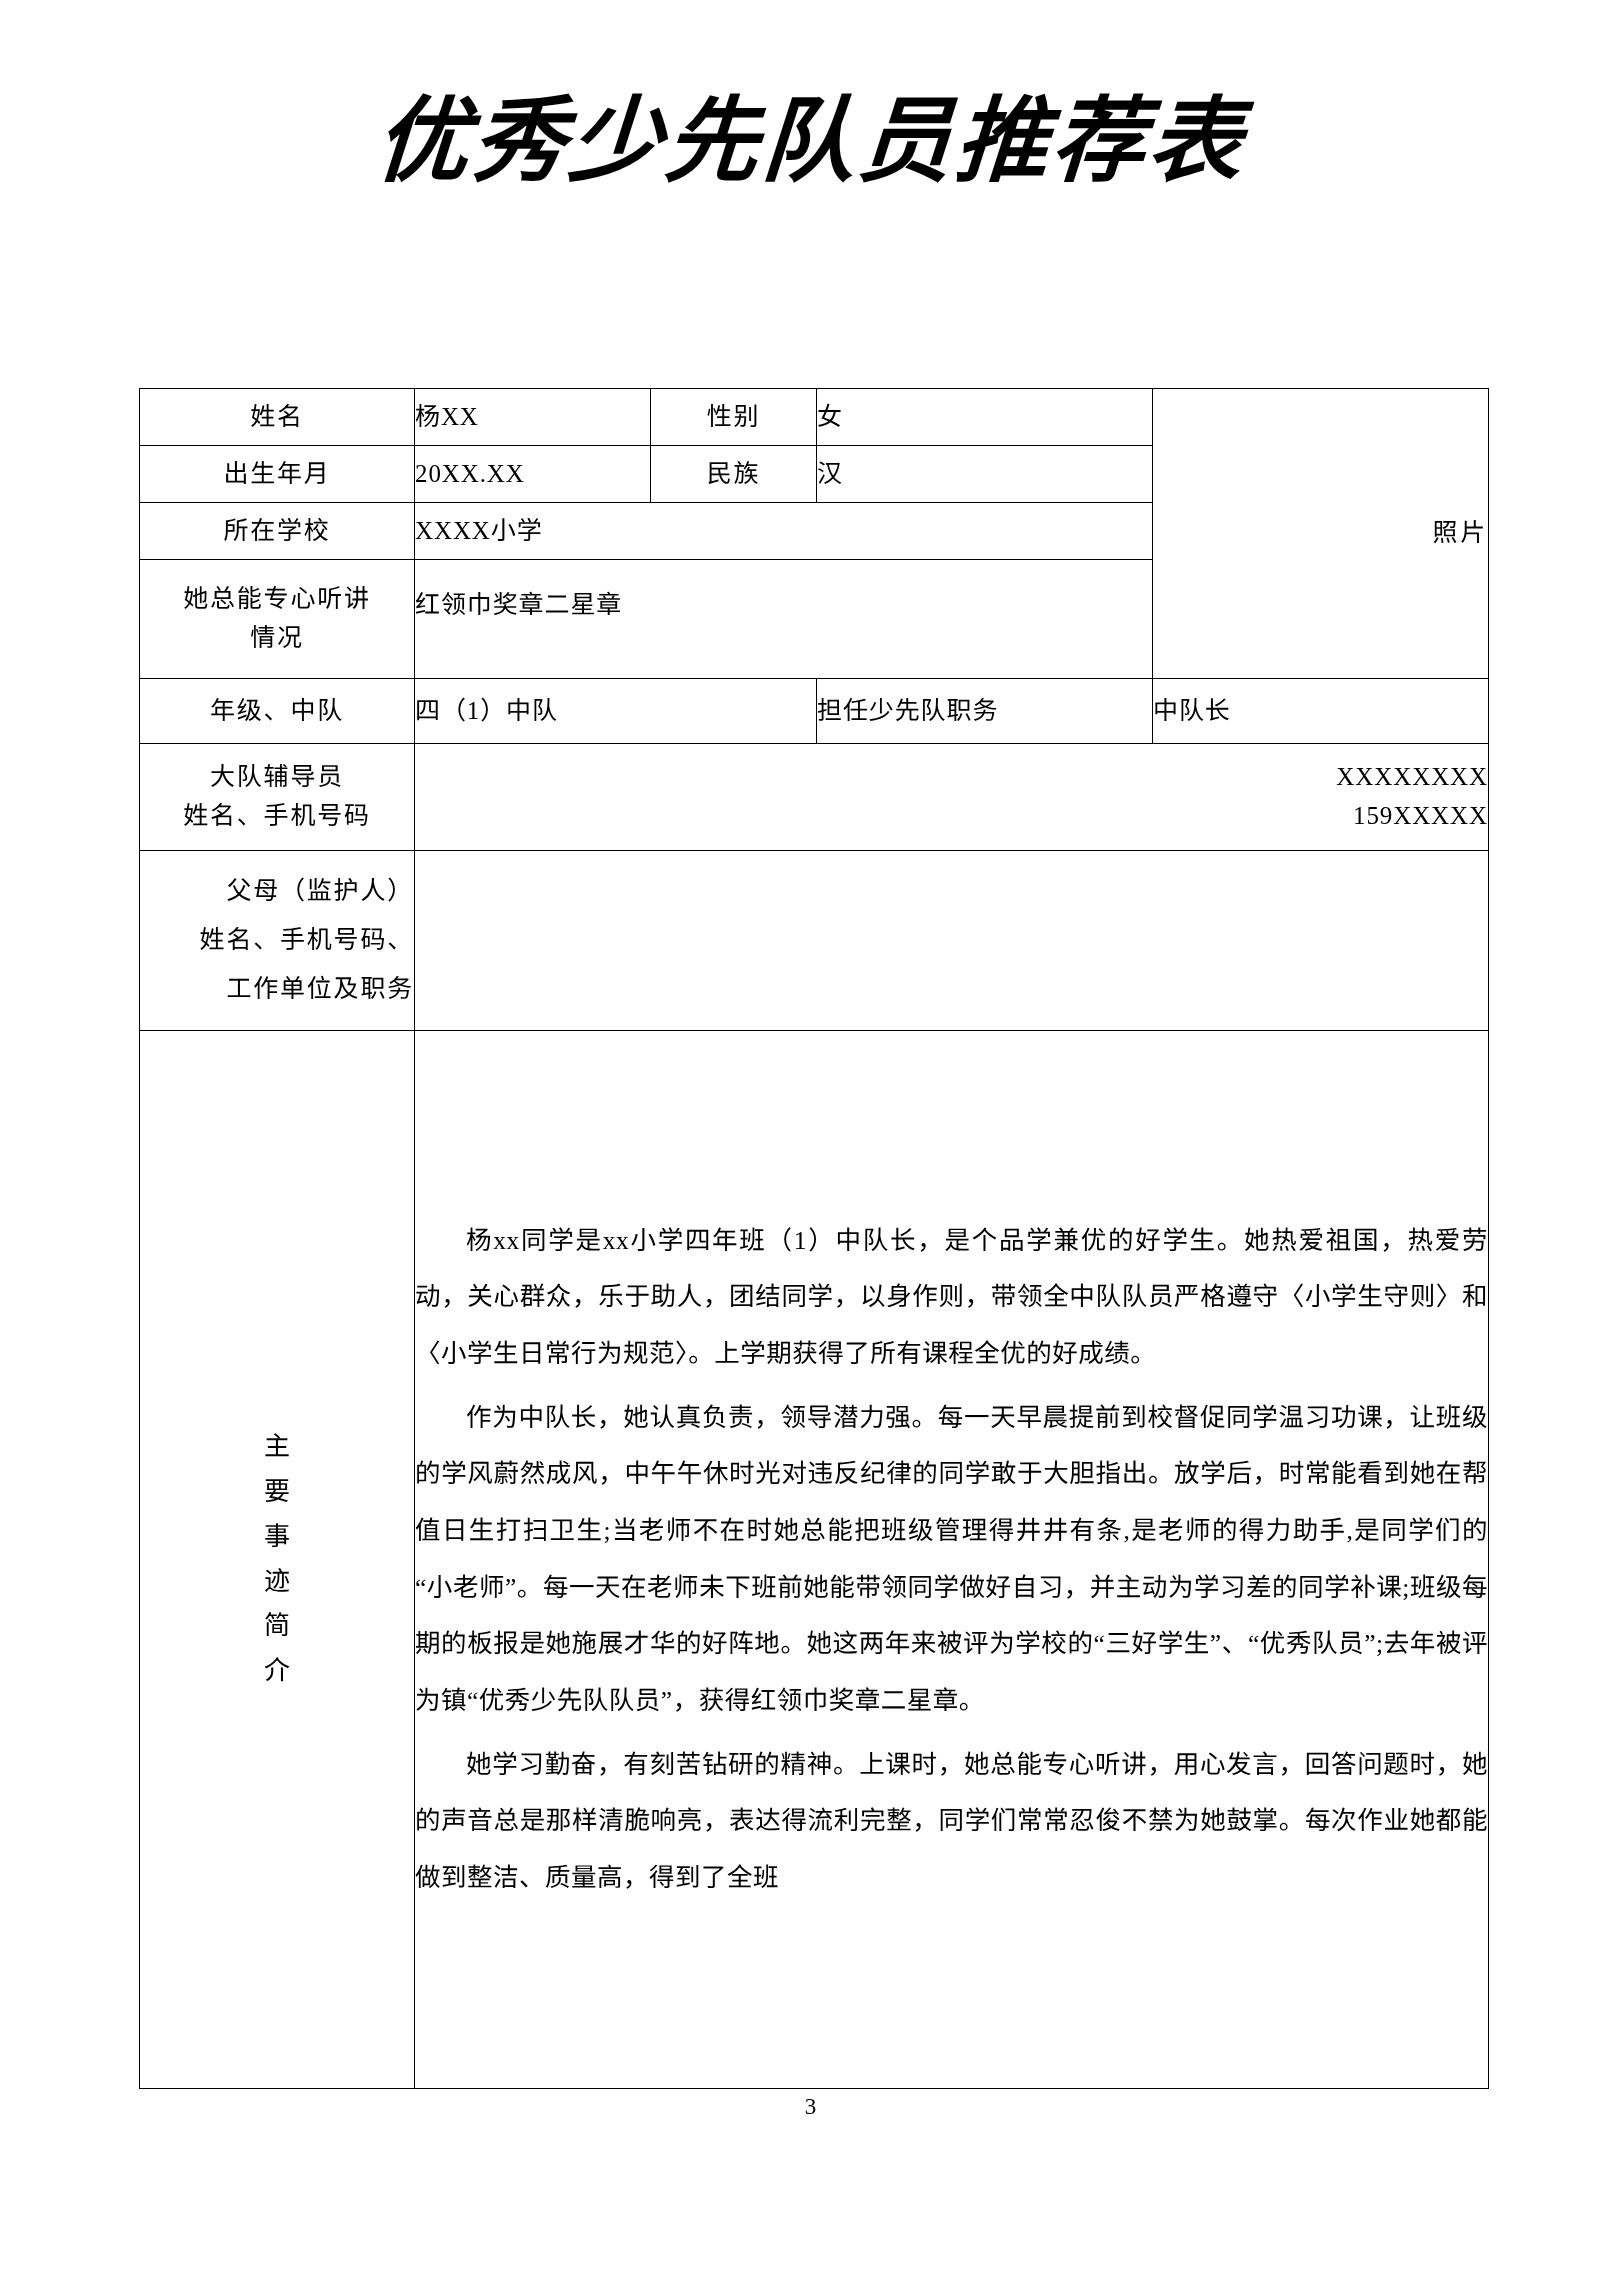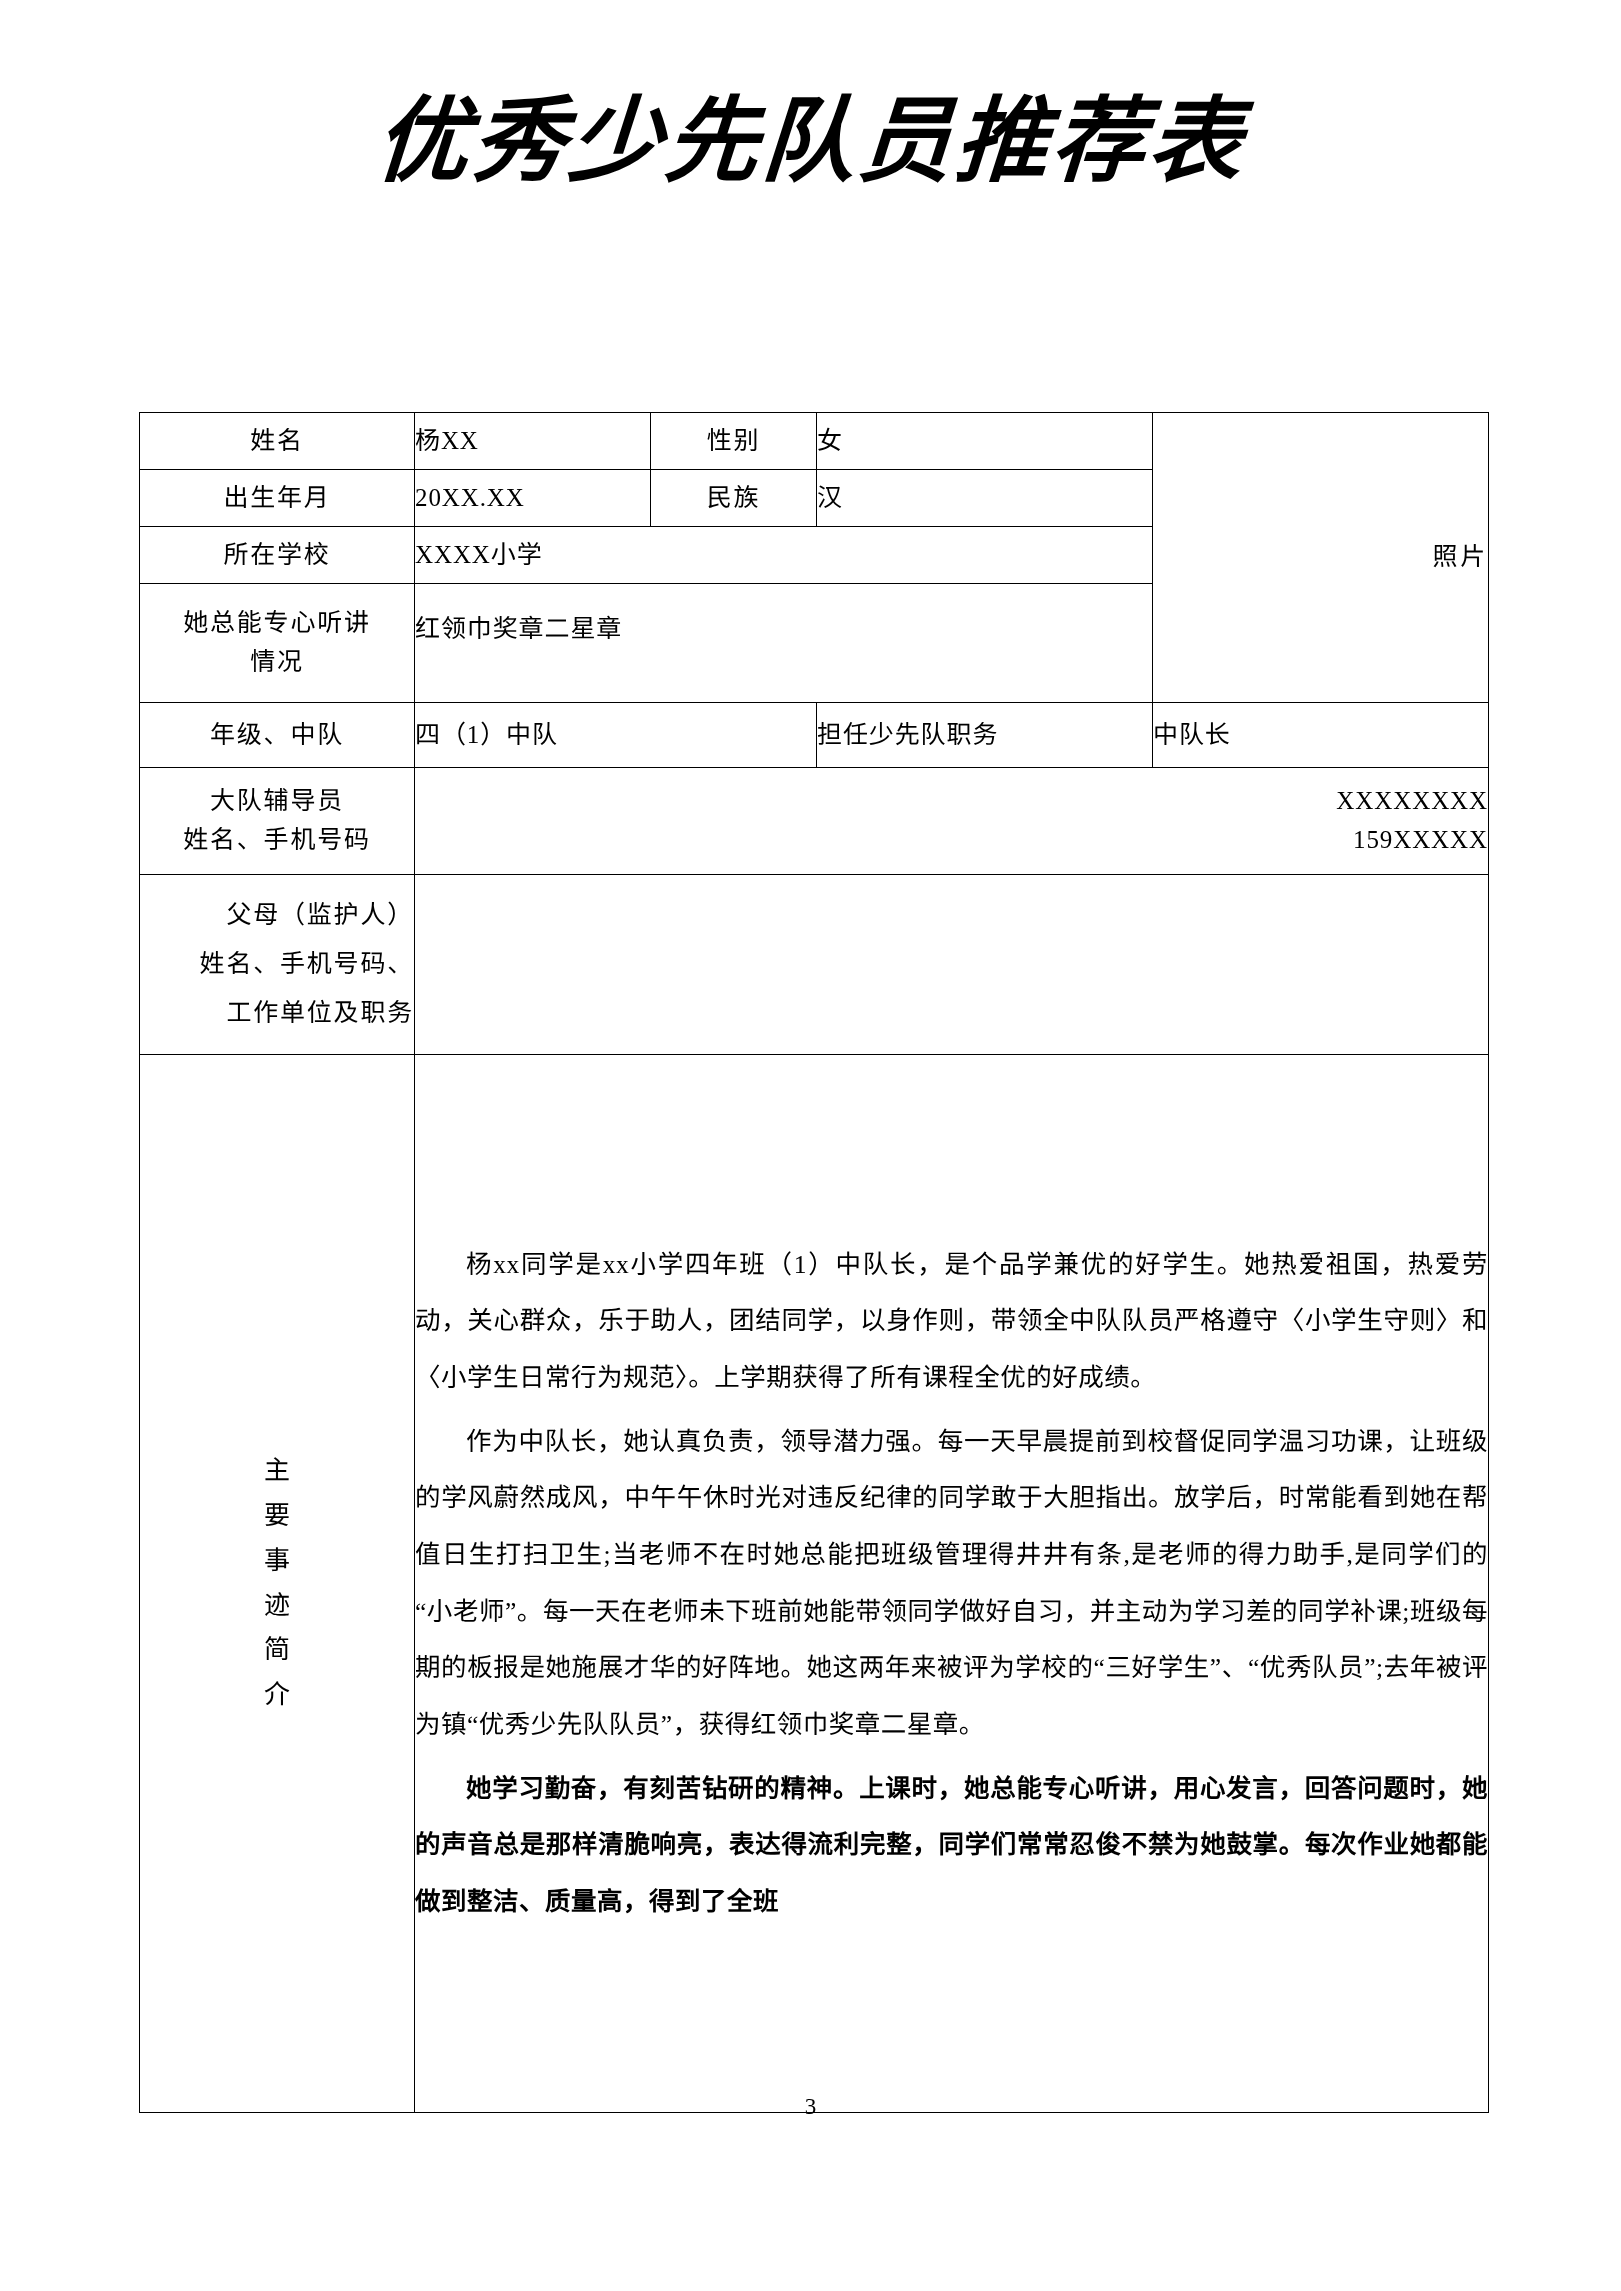--- a/index.html
+++ b/index.html
@@ -38,21 +38,21 @@
     font-style: italic;
     transform: skewX(-4deg);
     color: #000;
     white-space: nowrap;
   }
 
   
   .form-table {
     position: absolute;
     left: 139px;
-    top: 412px;
+    top: 388px;
     width: 1348px;
     border-collapse: collapse;
     table-layout: fixed;
     font-size: 24px;
   }
   .form-table td {
     border: 1.4px solid #000000;
     padding: 0;
     vertical-align: middle;
     font-family: "Liberation Serif", "DejaVu Serif", serif;
@@ -110,21 +110,21 @@
   .narrative p {
     margin: 0 0 7.2px 0;
     text-indent: 2em;
     font-size: 25.5px;
     line-height: 2.22;
     text-align: justify;
     text-justify: inter-ideograph;
     letter-spacing: 0.5px;
     font-family: "Liberation Serif", "DejaVu Serif", serif;
   }
-  .narrative p:last-child { margin-bottom: 0; font-weight: bold; }
+  .narrative p:last-child { margin-bottom: 0; }
 
   
   .page-number {
     position: absolute;
     left: 0;
     right: 0;
     top: 2094px;
     text-align: center;
     font-size: 23px;
     font-family: "Liberation Serif", "DejaVu Serif", serif;

